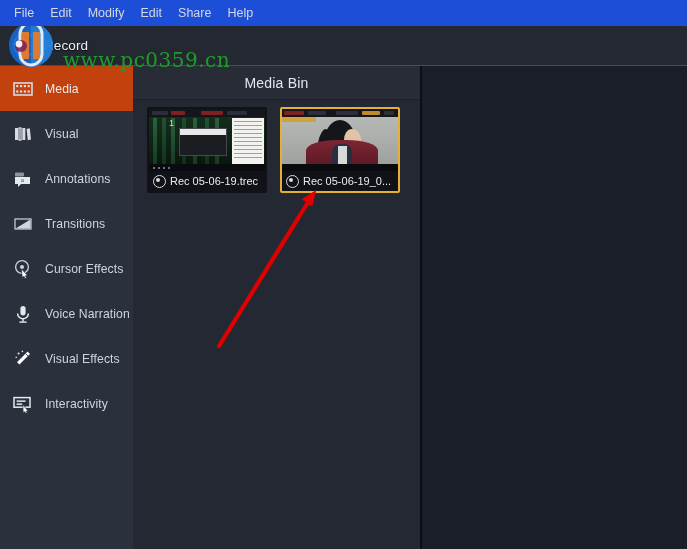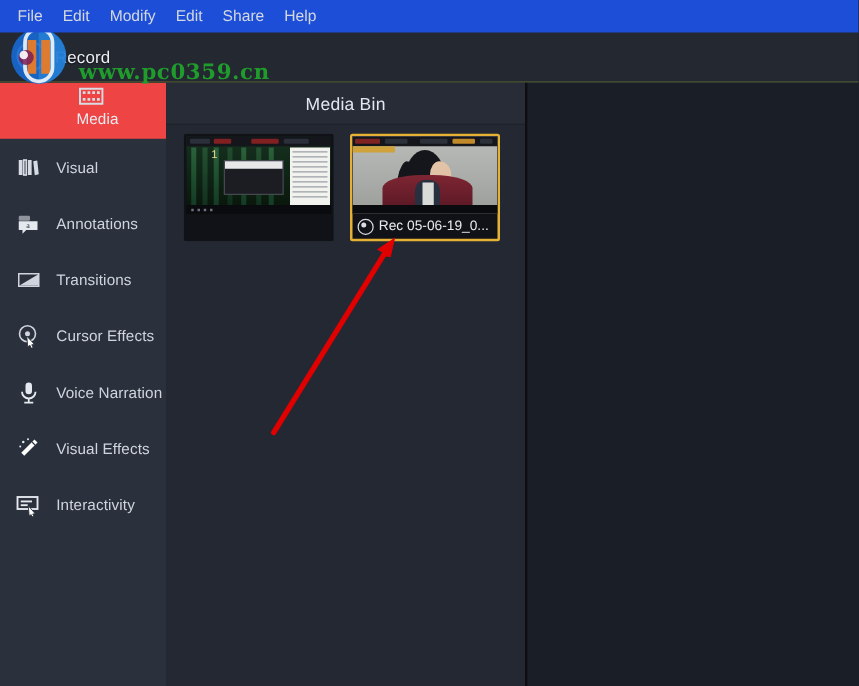--- a/index.html
+++ b/index.html
@@ -97,21 +97,21 @@
     z-index: 2;
   }
   .side-item {
     position: relative;
     height: 45px;
     display: flex;
     align-items: center;
     padding-left: 12px;
     box-sizing: border-box;
   }
-  .side-item.active { background: #ef4444; flex-direction: column; }
+  .side-item.active { background: #c2410c; }
   .side-icon {
     width: 22px;
     height: 22px;
     flex: none;
     display: flex;
     align-items: center;
     justify-content: center;
   }
   .side-label {
     margin-left: 11px;
@@ -349,22 +349,22 @@
     font-size: 27px;
     font-weight: bold;
     color: #1769d2;
     letter-spacing: 2px;
     font-family: "DejaVu Sans", sans-serif;
     text-shadow: 0 0 1px rgba(0,0,0,.5);
   }
   .wm-url {
     position: absolute;
     left: 63px; top: 48px;
-    font-size: 17px;
-    font-weight: bold;
+    font-size: 20px;
+    font-weight: normal;
     color: #1f9c2c;
     font-family: "DejaVu Serif", serif;
     letter-spacing: .5px;
   }
 
   
   .annot {
     position: absolute;
     top: 0; left: 0;
     width: 687px; height: 549px;
@@ -540,20 +540,24 @@
               <div class="docline" style="top:35px;"></div>
               <div class="docline" style="top:39px;"></div>
             </div>
             <div class="filmstrip"></div>
             <div class="filmdot" style="left:4px;"></div>
             <div class="filmdot" style="left:9px;"></div>
             <div class="filmdot" style="left:14px;"></div>
             <div class="filmdot" style="left:19px;"></div>
           </div>
         </div>
+        <div class="thumb-label">
+          <span class="rec-dot"></span>
+          <span>Rec 05-06-19.trec</span>
+        </div>
       </div>
 
       <div class="thumb selected">
         <div class="thumb-image">
           <div class="art-person">
             <div class="browser-bar"></div>
             <div class="tabpill bar-red" style="left:2px;width:20px;"></div>
             <div class="tabpill" style="left:26px;width:18px;"></div>
             <div class="tabpill" style="left:54px;width:22px;"></div>
             <div class="tabpill bar-amber" style="left:80px;width:18px;"></div>

